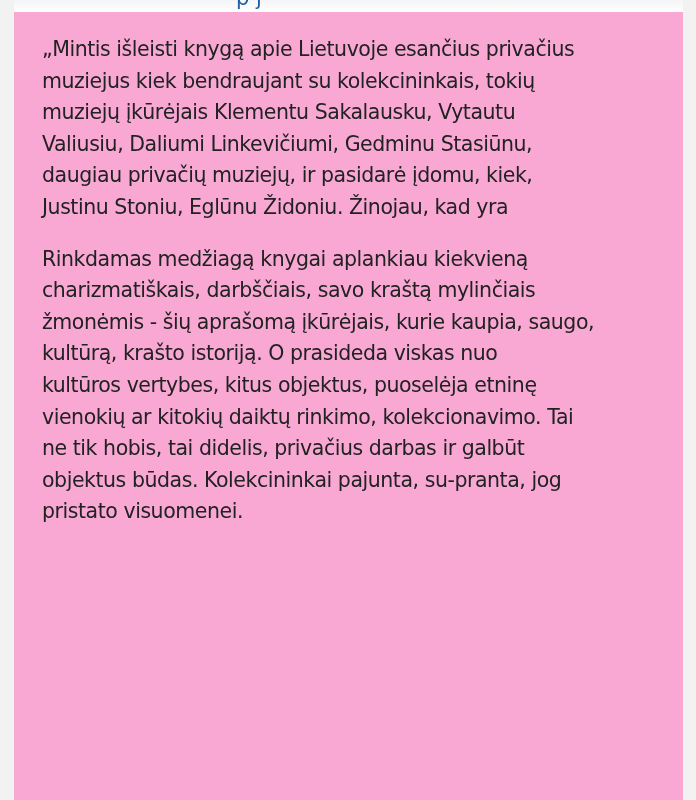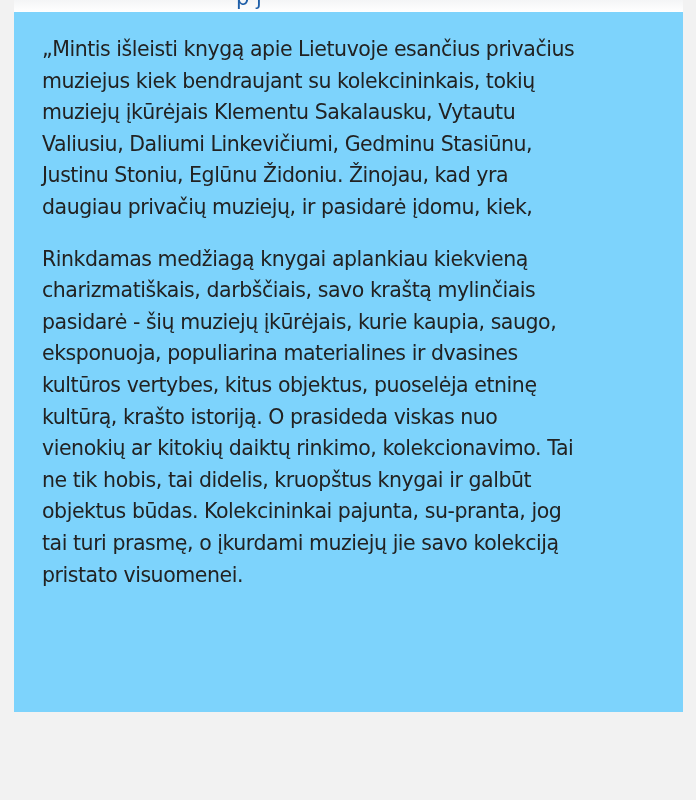--- a/index.html
+++ b/index.html
@@ -3,22 +3,22 @@
   <meta charset="utf-8">
   <style>
     html, body { margin: 0; padding: 0; }
     body {
       width: 696px; height: 800px; overflow: hidden;
       background: #f2f2f2;
       font-family: "DejaVu Sans", sans-serif;
       position: relative;
     }
     .panel {
-      position: absolute; left: 14px; top: 0; width: 669px; height: 712px;
-      background: #7dd3fc;
+      position: absolute; left: 14px; top: 0; width: 669px; height: 800px;
+      background: #f9a8d4;
     }
     .top-fade {
       position: absolute; left: 0; top: 0; width: 100%; height: 12px;
       background: linear-gradient(#f4f5f6, #ffffff);
     }
     .cut-link {
       position: absolute; top: -14px; left: 222px;
       font-size: 21px; color: #1f5fa8; letter-spacing: 0px; white-space: nowrap;
     }
     .article {
@@ -35,30 +35,28 @@
 <div class="panel">
   <div class="top-fade"></div>
   <span class="cut-link">p   j</span>
 
   <div class="article">
     <p>
       <span class="line">„Mintis išleisti knygą apie Lietuvoje esančius privačius</span>
       <span class="line">muziejus kiek bendraujant su kolekcininkais, tokių</span>
       <span class="line">muziejų įkūrėjais Klementu Sakalausku, Vytautu</span>
       <span class="line">Valiusiu, Daliumi Linkevičiumi, Gedminu Stasiūnu,</span>
+      <span class="line">daugiau privačių muziejų, ir pasidarė įdomu, kiek,</span>
       <span class="line">Justinu Stoniu, Eglūnu Židoniu. Žinojau, kad yra</span>
-      <span class="line">daugiau privačių muziejų, ir pasidarė įdomu, kiek,</span>
     </p>
     <p>
       <span class="line">Rinkdamas medžiagą knygai aplankiau kiekvieną</span>
       <span class="line">charizmatiškais, darbščiais, savo kraštą mylinčiais</span>
-      <span class="line">pasidarė - šių muziejų įkūrėjais, kurie kaupia, saugo,</span>
-      <span class="line">eksponuoja, populiarina materialines ir dvasines</span>
+      <span class="line">žmonėmis - šių aprašomą įkūrėjais, kurie kaupia, saugo,</span>
+      <span class="line">kultūrą, krašto istoriją. O prasideda viskas nuo</span>
       <span class="line">kultūros vertybes, kitus objektus, puoselėja etninę</span>
-      <span class="line">kultūrą, krašto istoriją. O prasideda viskas nuo</span>
       <span class="line">vienokių ar kitokių daiktų rinkimo, kolekcionavimo. Tai</span>
-      <span class="line">ne tik hobis, tai didelis, kruopštus knygai ir galbūt</span>
+      <span class="line">ne tik hobis, tai didelis, privačius darbas ir galbūt</span>
       <span class="line">objektus būdas. Kolekcininkai pajunta, su-pranta, jog</span>
-      <span class="line">tai turi prasmę, o įkurdami muziejų jie savo kolekciją</span>
       <span class="line">pristato visuomenei.</span>
     </p>
   </div>
 </div>
 
 </body></html>

